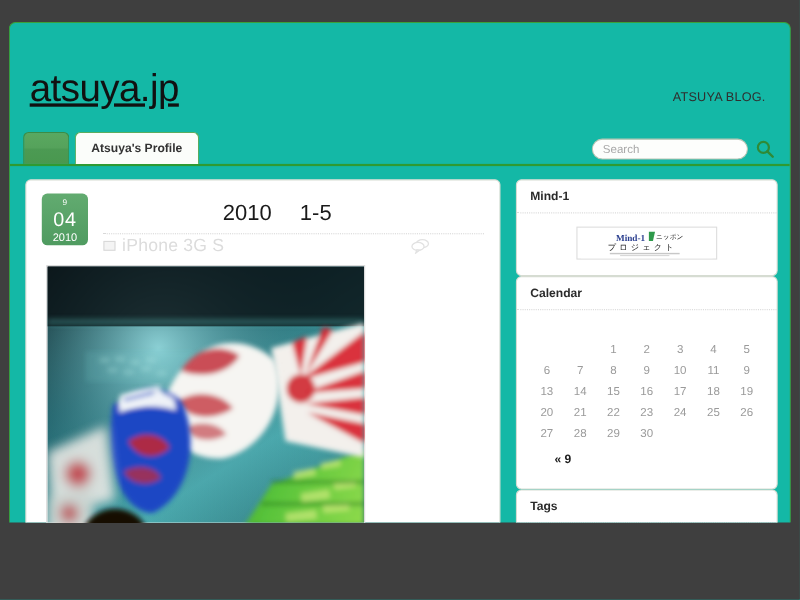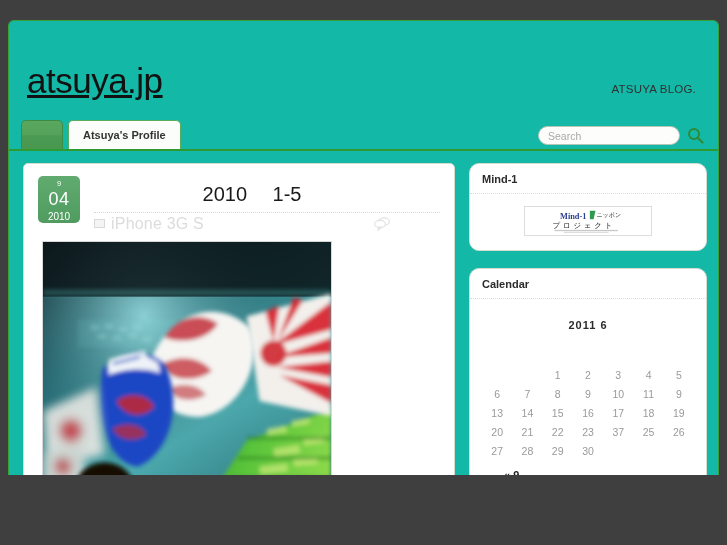--- a/index.html
+++ b/index.html
@@ -190,21 +190,21 @@
     padding: 0;
     background: #fff;
     overflow: hidden;
   }
   #post-photo {
     width: 100%; height: 100%;
     display: block;
   }
 
   
-  .widget { margin-bottom: 17px; border-radius: 10px; }
+  .widget { margin-bottom: 0; }
   .widget-title {
     font-size: 11px;
     font-weight: bold;
     color: #2b2b2b;
     padding: 9px 12px 8px 12px;
     border-bottom: 1px dotted #dcdcdc;
   }
   .widget-body { padding: 10px 12px 12px 12px; }
 
   #mind1-banner {
@@ -469,21 +469,20 @@
               <rect x="38" y="26.6" width="48" height="1.1" fill="#d8d8d8"></rect>
             </svg>
           </a>
         </div>
       </div>
 
       <div class="panel widget">
         <div class="widget-title">Calendar</div>
         <div class="widget-body">
           <table id="calendar-table">
-            <caption id="calendar-caption">2011  6</caption>
             <thead>
               <tr id="calendar-weekday-row">
                   <th></th>
                   <th></th>
                   <th></th>
                   <th></th>
                   <th></th>
                   <th></th>
                   <th></th>
                 </tr>
@@ -514,21 +513,21 @@
                   <td>16</td>
                   <td>17</td>
                   <td>18</td>
                   <td>19</td>
                 </tr>
                 <tr>
                   <td>20</td>
                   <td>21</td>
                   <td>22</td>
                   <td>23</td>
-                  <td>37</td>
+                  <td>24</td>
                   <td>25</td>
                   <td>26</td>
                 </tr>
                 <tr>
                   <td>27</td>
                   <td>28</td>
                   <td>29</td>
                   <td>30</td>
                   <td></td>
                   <td></td>

